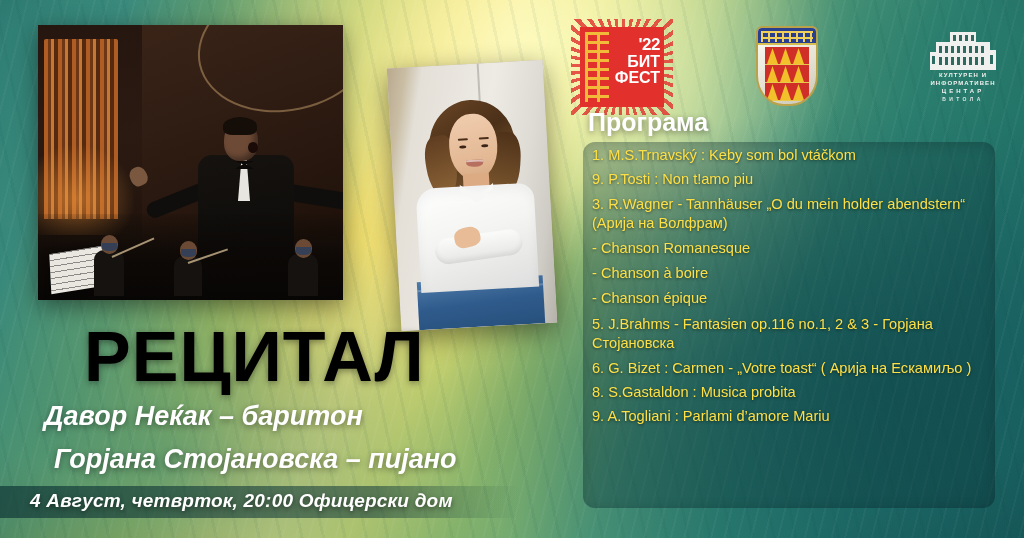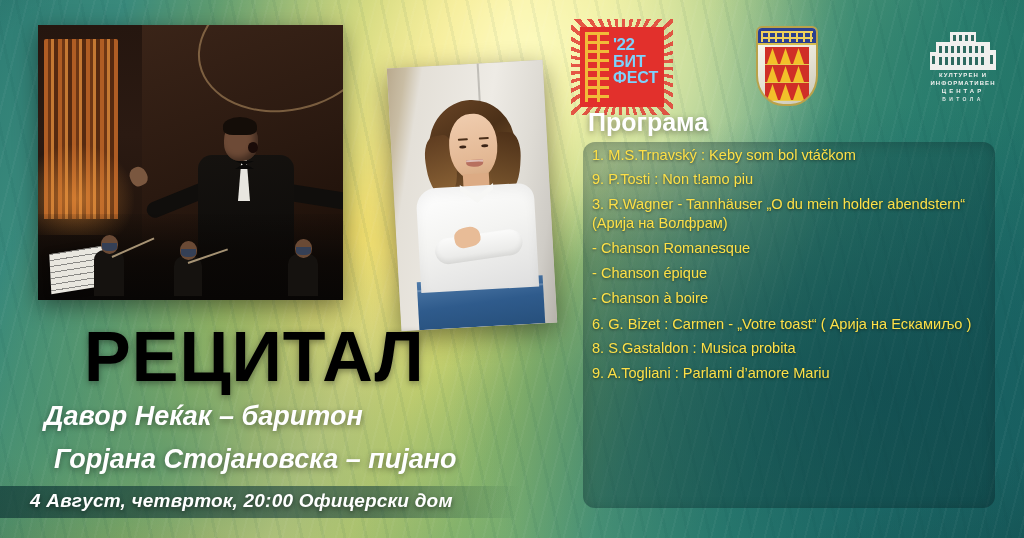--- a/index.html
+++ b/index.html
@@ -321,22 +321,22 @@
       repeating-linear-gradient(180deg,
         #f2c33a 0px,#f2c33a 3px,
         rgba(0,0,0,0) 3px, rgba(0,0,0,0) 9px),
       repeating-linear-gradient(90deg,
         #f2c33a 0px,#f2c33a 3px,
         rgba(0,0,0,0) 3px, rgba(0,0,0,0) 12px);
     opacity:.95;
   }
   .bf-txt{
     position:absolute; left:33px; top:9px; right:4px;
-    color:#7dd3fc; font-weight:bold; line-height:1.04;
-    text-align:left;
+    color:#ffffff; font-weight:bold; line-height:1.04;
+    text-align:right;
   }
   .bf-year{ font-size:17px; letter-spacing:-.5px; }
   .bf-bit{ font-size:16px; }
   .bf-fest{ font-size:16px; }
 
   .logo-coa{
     position:absolute; left:756px; top:26px; width:62px; height:80px;
   }
   .coa-shield{
     position:absolute; inset:0;
@@ -562,20 +562,21 @@
     <div class="kic-t4">БИТОЛА</div>
   </div>
 
   <div class="prog-title">Програма</div>
   <div class="prog-panel"></div>
   <div class="prog-list">
       <div class="prog-item">1. M.S.Trnavský : Keby som bol vtáčkom</div>
       <div class="prog-item">9. P.Tosti : Non t!amo piu</div>
       <div class="prog-item">3. R.Wagner - Tannhäuser  „O du mein holder abendstern“ (Арија на Волфрам)</div>
       <div class="prog-item sub">- Chanson Romanesque</div>
+      <div class="prog-item sub">- Chanson à boire</div>
       <div class="prog-item sub">- Chanson épique</div>
-      <div class="prog-item sub">- Chanson à boire</div>
+      <div class="prog-item">5. J.Brahms - Fantasien op.116 no.1, 2 &amp; 3  - Горјана Стојановска</div>
       <div class="prog-item">6. G. Bizet : Carmen - „Votre toast“ ( Арија на Ескамиљо )</div>
       <div class="prog-item">8. S.Gastaldon : Musica probita</div>
       <div class="prog-item">9. A.Togliani : Parlami d’amore Mariu</div>
     </div>
 
 </div>
 
 </body></html>

